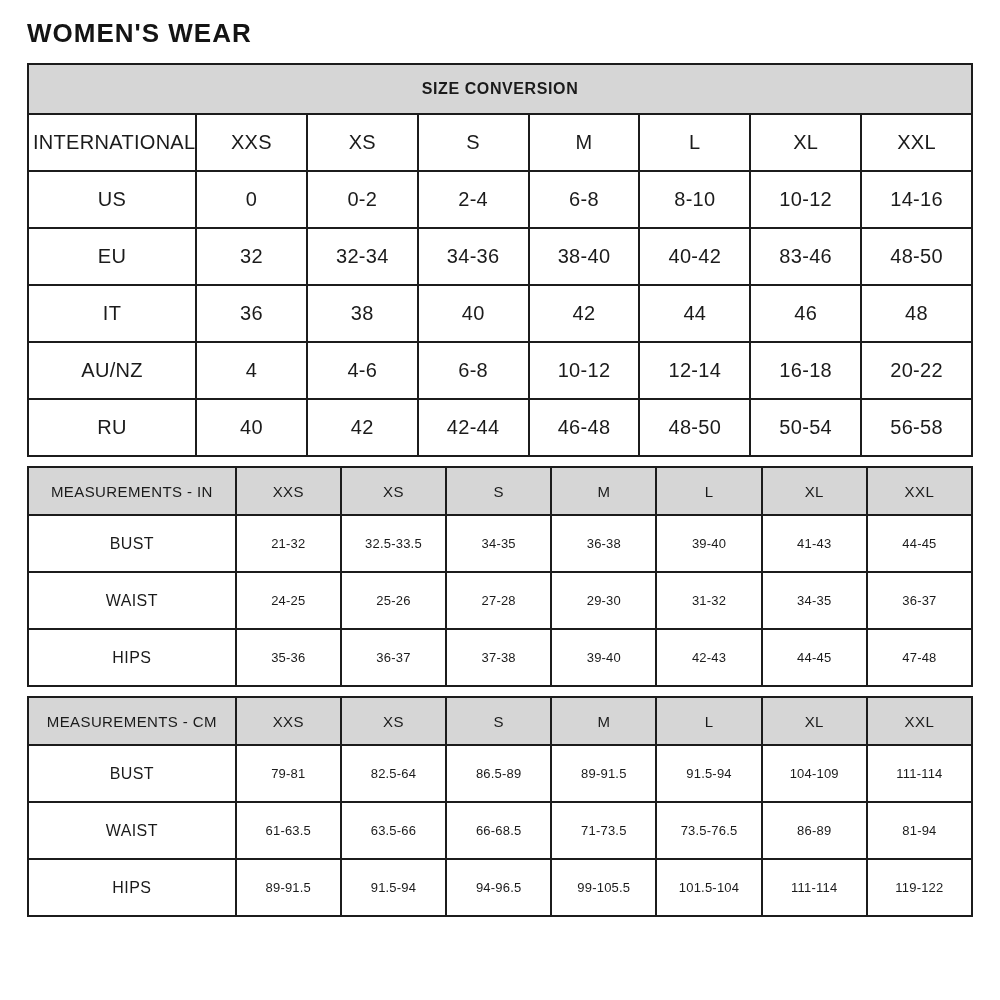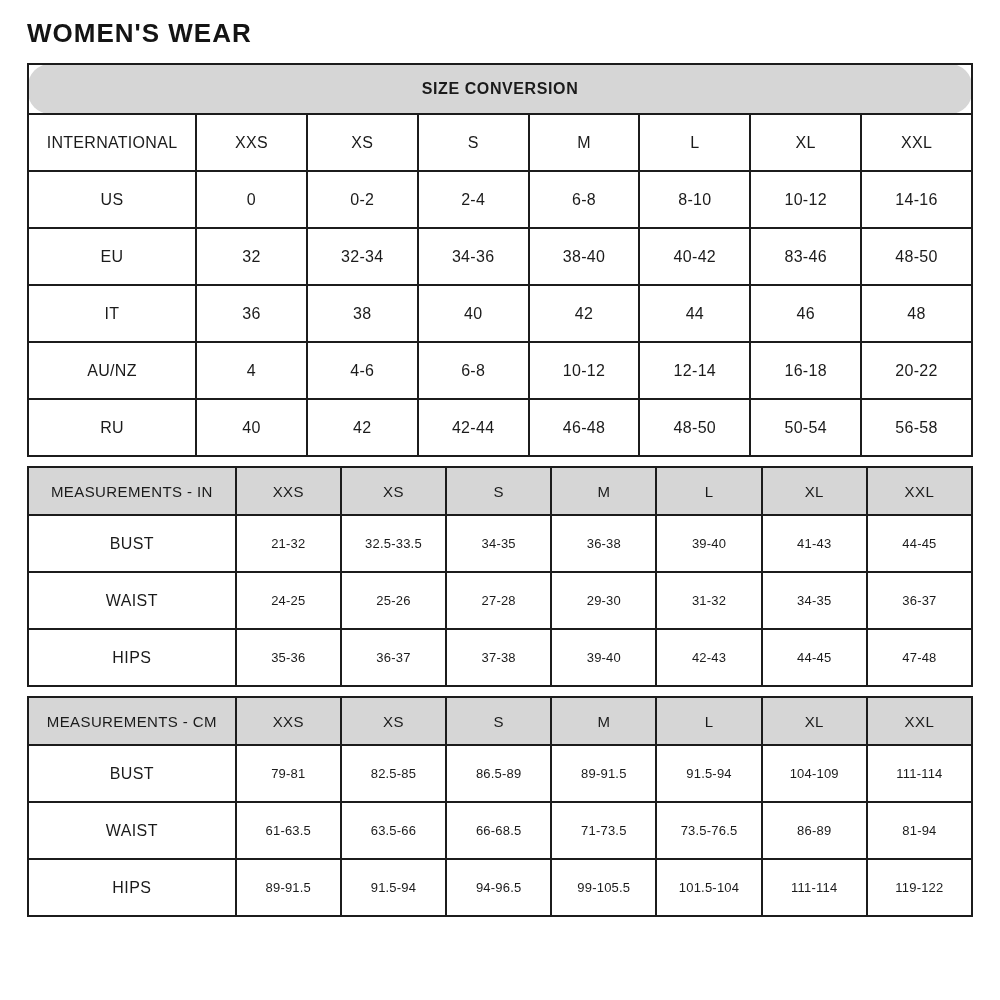--- a/index.html
+++ b/index.html
@@ -38,26 +38,25 @@
     padding: 2px 4px;
     overflow: hidden;
   }
   
   .t1 .caption {
     height: 50px;
     background: var(--header-bg, #d6d6d6);
     font-size: 16px;
     font-weight: 700;
     letter-spacing: 0.6px;
-    border-radius: 22px;
   }
   .t1 thead tr.size-row th,
   .t1 tbody td {
     height: 57px;
-    font-size: 16px;
+    font-size: 20px;
     font-weight: 400;
     letter-spacing: 0.3px;
   }
   
   .tm thead th {
     height: 48px;
     background: var(--header-bg, #d6d6d6);
     font-weight: 400;
     font-size: 15px;
     letter-spacing: 0.4px;
@@ -239,21 +238,21 @@
           <th>M</th>
           <th>L</th>
           <th>XL</th>
           <th>XXL</th>
         </tr>
     </thead>
     <tbody>
         <tr>
           <td class="row-label">BUST</td>
           <td class="cell">79-81</td>
-          <td class="cell">82.5-85</td>
+          <td class="cell">82.5-64</td>
           <td class="cell">86.5-89</td>
           <td class="cell">89-91.5</td>
           <td class="cell">91.5-94</td>
           <td class="cell">104-109</td>
           <td class="cell">111-114</td>
         </tr>
         <tr>
           <td class="row-label">WAIST</td>
           <td class="cell">61-63.5</td>
           <td class="cell">63.5-66</td>

